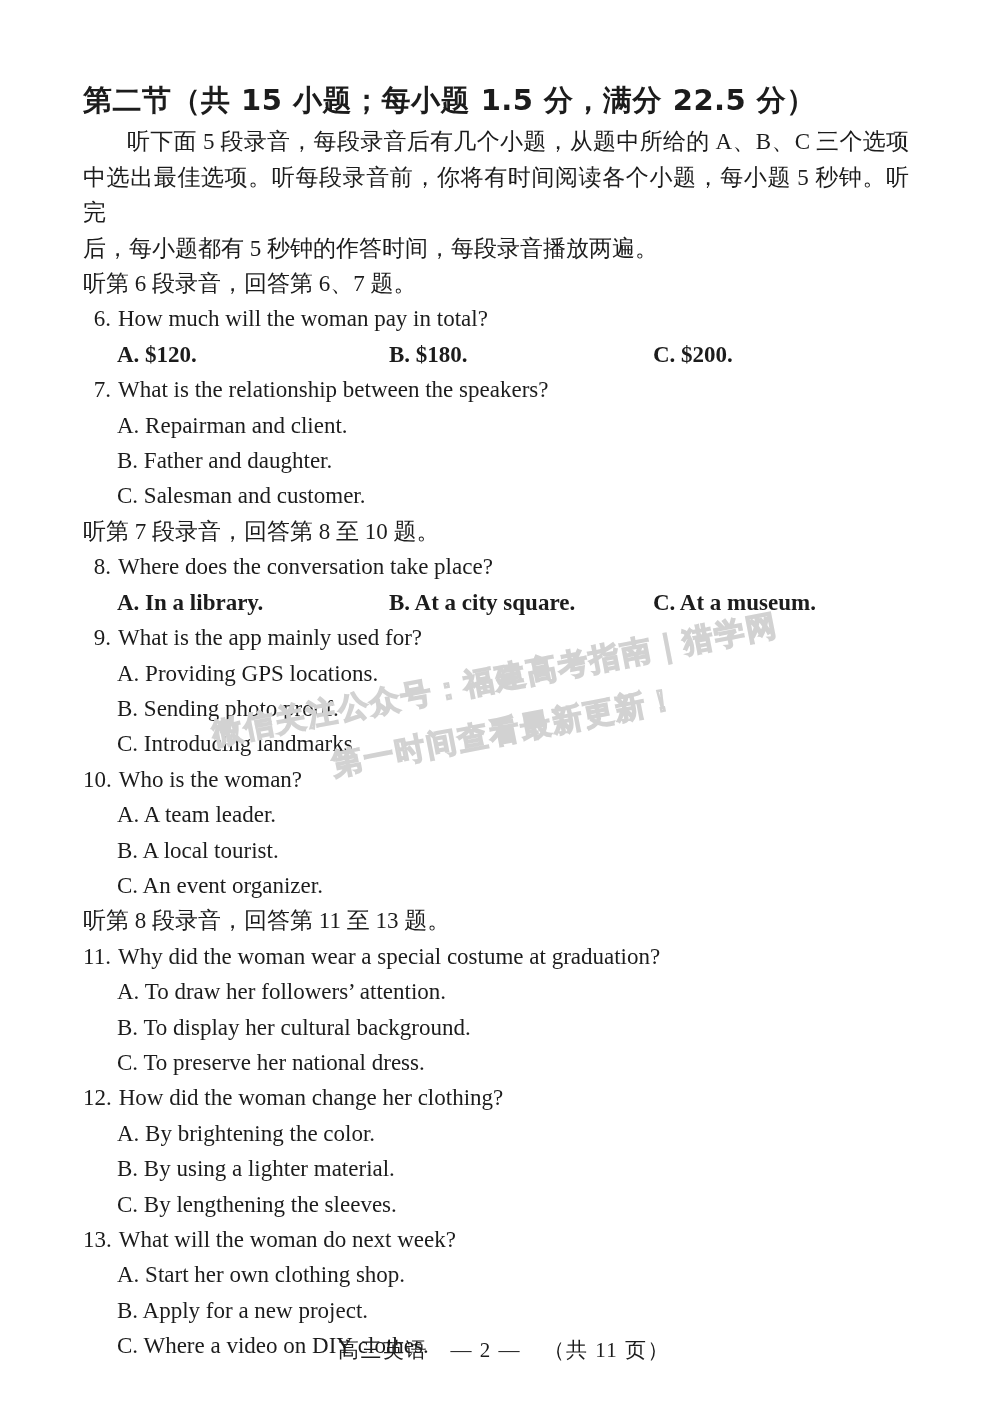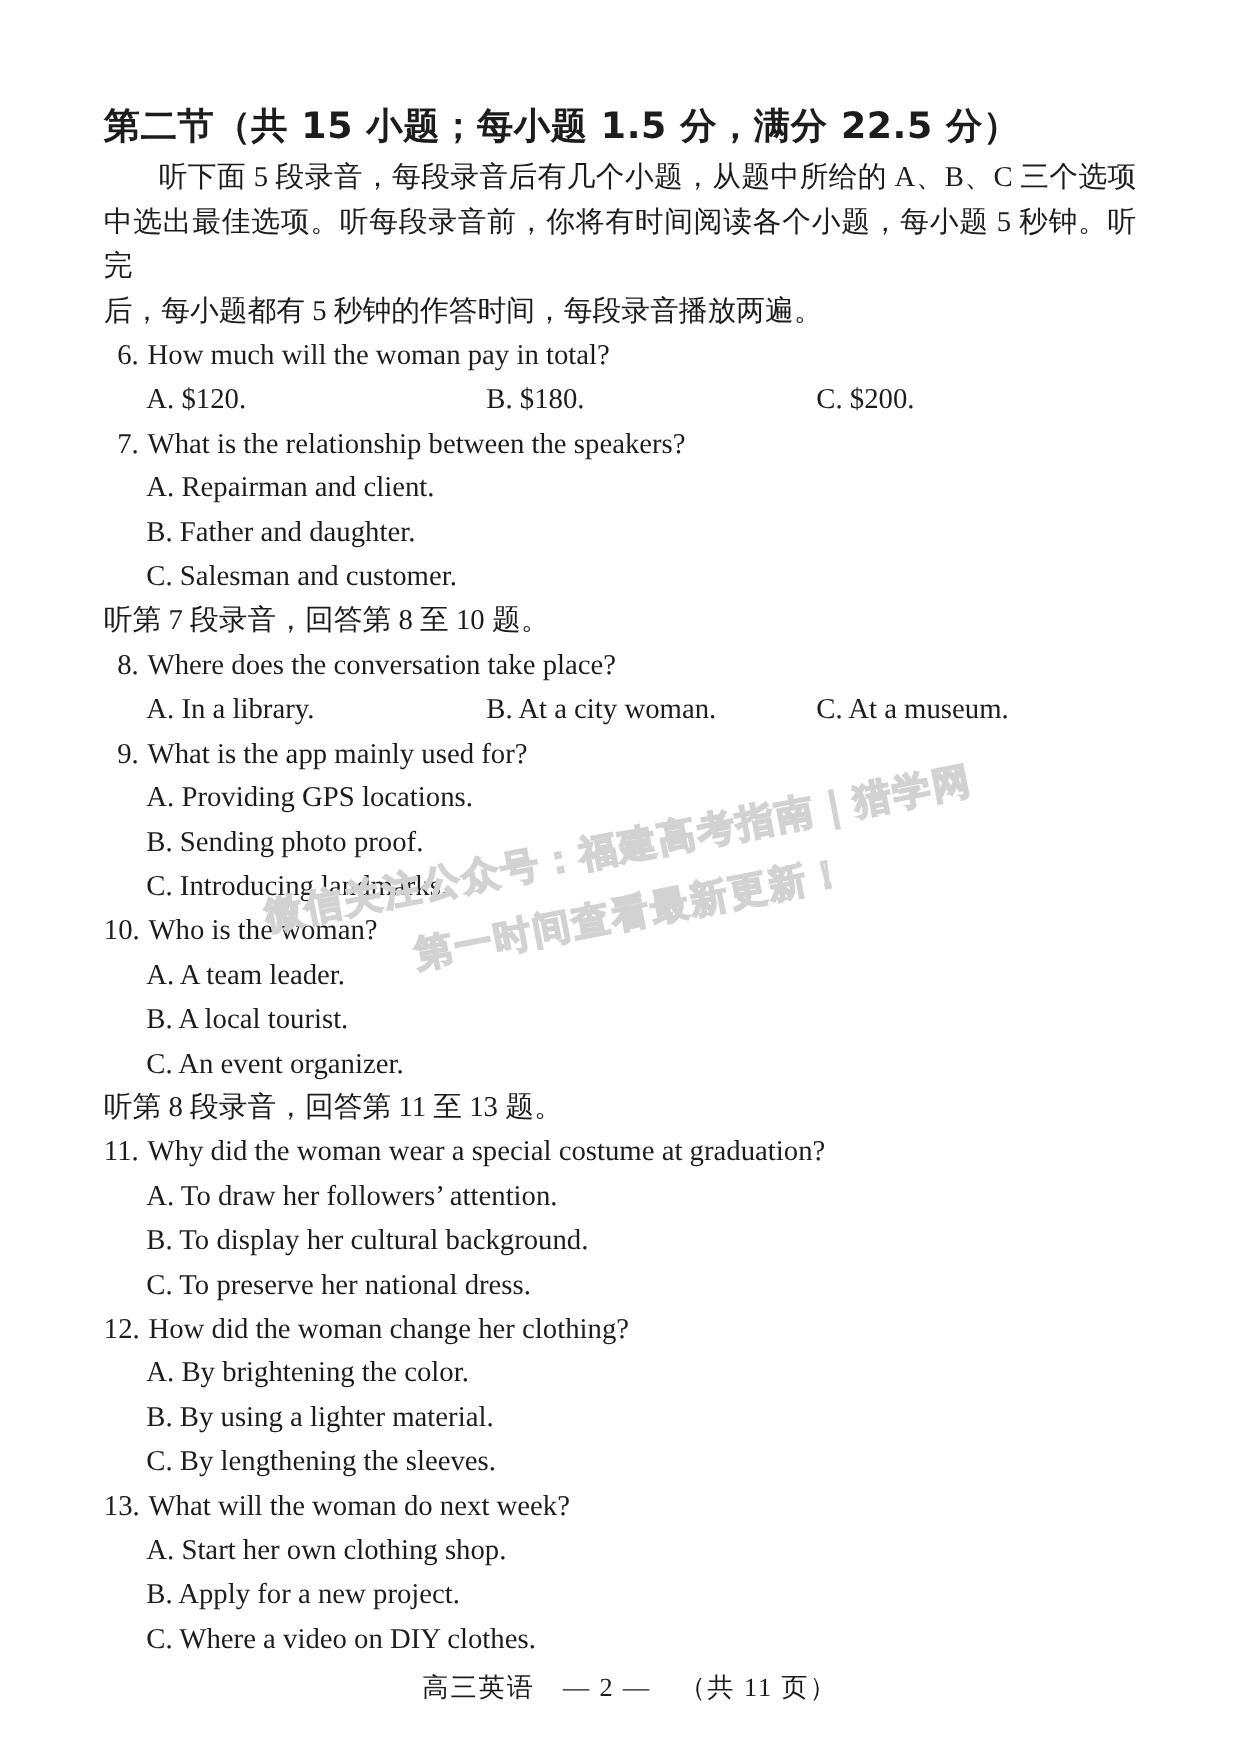--- a/index.html
+++ b/index.html
@@ -18,21 +18,21 @@
     margin:4px 0 6px 0;
   }
   .para-line { margin:0; }
   .para-line.indent { text-indent:44px;font-family:Liberation Serif, serif; }
   .para-line.flush { text-align:justify; text-align-last:justify; }
   .dialog-prompt { margin:0; }
   .question { margin:0; }
   .qnum { display:inline-block; min-width:28px; text-align:right; margin-right:7px; white-space:nowrap; }
   .option { padding-left:34px; }
   .opts-row { padding-left:34px; white-space:nowrap; }
-  .opts-row .opt { display:inline-block; }
+  .opts-row .opt { display:inline-block;font-weight:bold; }
   .opts-row .opt-a { width:272px; }
   .opts-row .opt-b { width:264px; }
   .page-footer {
     position:absolute; left:16px; right:0; top:1336px; text-align:center;
     font-size:21px; letter-spacing:1.5px;
   }
   .watermark {
     position:absolute; left:190px; top:652px; width:620px;
     transform:rotate(-11deg); transform-origin:center center;
     text-align:center; pointer-events:none; z-index:3;
@@ -52,41 +52,42 @@
 </div>
 
 <div class="content">
 
   <h2 class="heading">第二节（共 15 小题；每小题 1.5 分，满分 22.5 分）</h2>
 
   <p class="para-line indent flush">听下面 5 段录音，每段录音后有几个小题，从题中所给的 A、B、C 三个选项</p>
   <p class="para-line flush">中选出最佳选项。听每段录音前，你将有时间阅读各个小题，每小题 5 秒钟。听完</p>
   <p class="para-line">后，每小题都有 5 秒钟的作答时间，每段录音播放两遍。</p>
 
+  <p class="dialog-prompt">听第 6 段录音，回答第 6、7 题。</p>
 
   <div class="question">
     <span class="qnum">6.</span><span>How much will the woman pay in total?</span>
     <div class="opts-row">
       <span class="opt opt-a">A. $120.</span><span class="opt opt-b">B. $180.</span><span class="opt">C. $200.</span>
     </div>
   </div>
 
   <div class="question">
     <span class="qnum">7.</span><span>What is the relationship between the speakers?</span>
     <div class="option">A. Repairman and client.</div>
     <div class="option">B. Father and daughter.</div>
     <div class="option">C. Salesman and customer.</div>
   </div>
 
   <p class="dialog-prompt">听第 7 段录音，回答第 8 至 10 题。</p>
 
   <div class="question">
     <span class="qnum">8.</span><span>Where does the conversation take place?</span>
     <div class="opts-row">
-      <span class="opt opt-a">A. In a library.</span><span class="opt opt-b">B. At a city woman.</span><span class="opt">C. At a museum.</span>
+      <span class="opt opt-a">A. In a library.</span><span class="opt opt-b">B. At a city square.</span><span class="opt">C. At a museum.</span>
     </div>
   </div>
 
   <div class="question">
     <span class="qnum">9.</span><span>What is the app mainly used for?</span>
     <div class="option">A. Providing GPS locations.</div>
     <div class="option">B. Sending photo proof.</div>
     <div class="option">C. Introducing landmarks.</div>
   </div>
 

